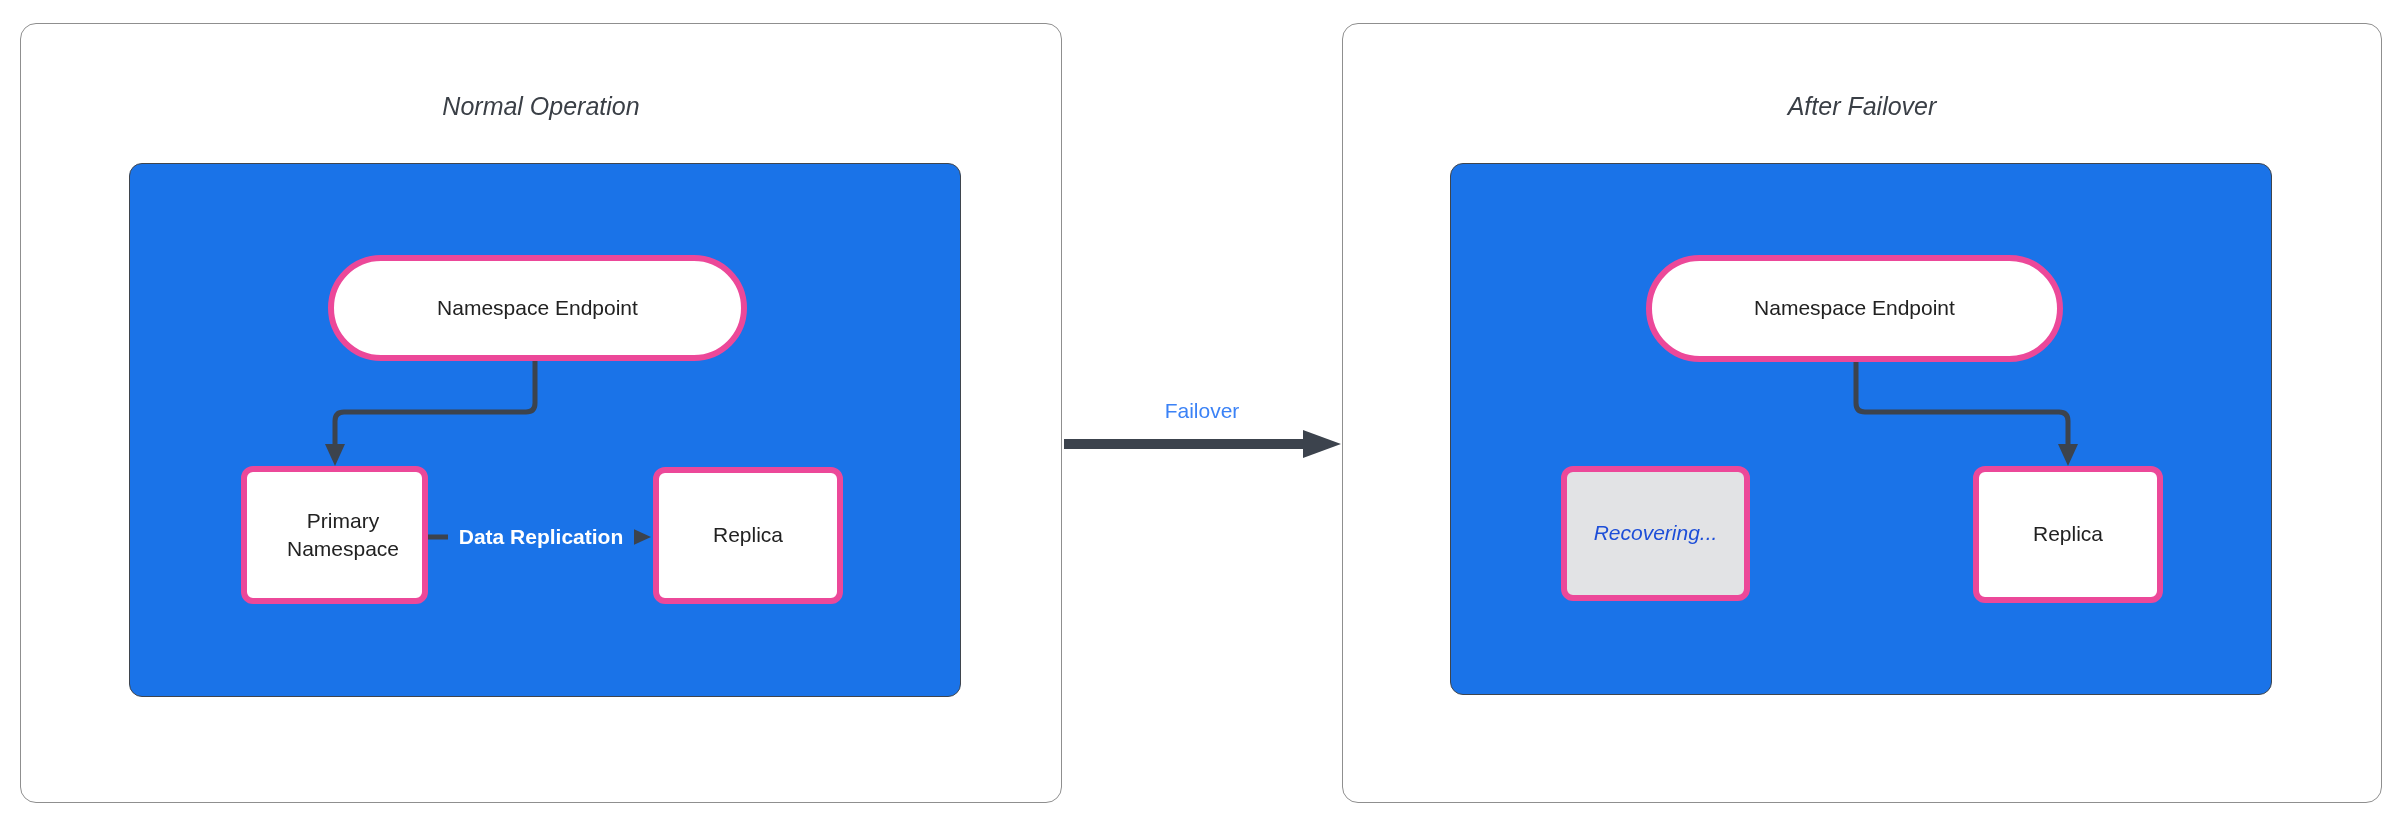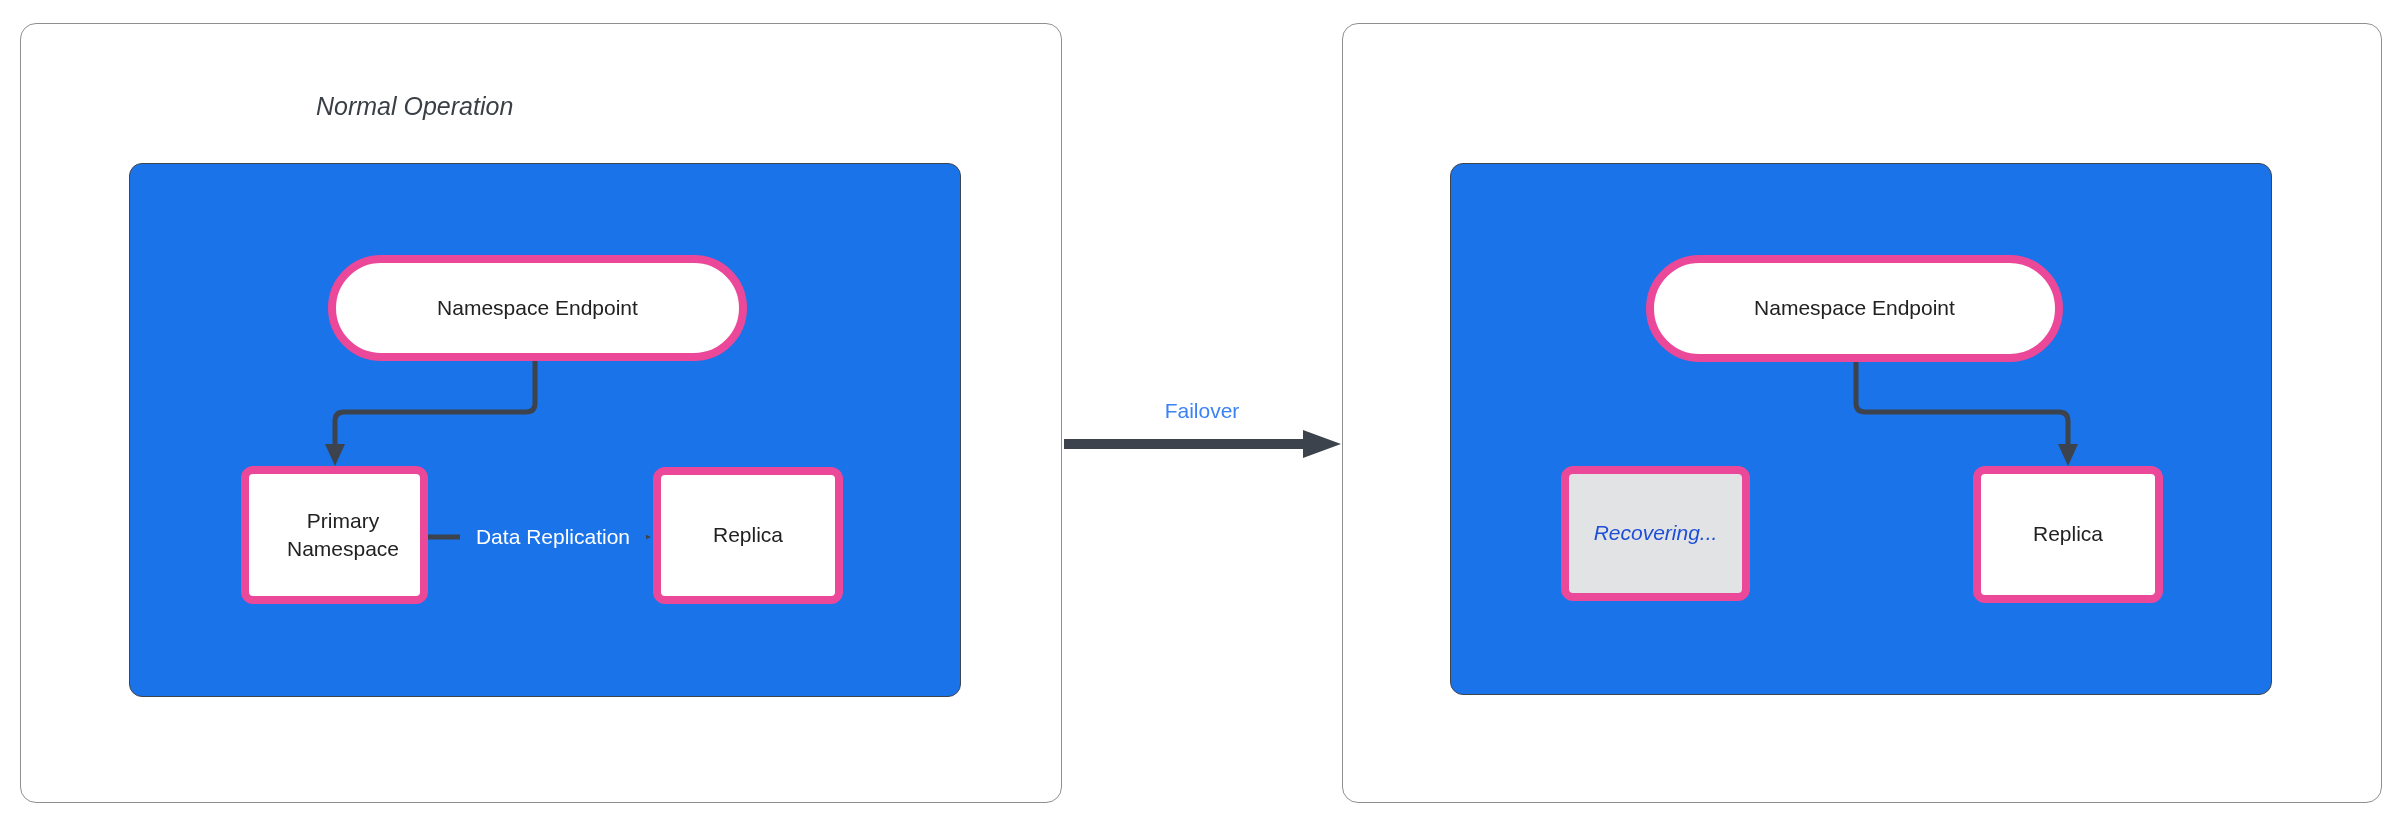--- a/index.html
+++ b/index.html
@@ -25,20 +25,21 @@
     box-sizing: border-box;
   }
   .panel-left  { left: 20px;   width: 1042px; }
   .panel-right { left: 1342px; width: 1040px; }
 
   .panel-title {
     position: absolute;
     top: 90px;
     height: 32px;
     line-height: 32px;
+    text-align: center;
     font-size: 25px;
     font-style: italic;
     color: #3a3f46;
   }
   .title-left  { left: 316px;  width: 450px; }
   .title-right { left: 1637px; width: 450px; }
 
   .blue-box {
     position: absolute;
     top: 163px;
@@ -58,21 +59,21 @@
     pointer-events: none;
   }
 
   .node {
     position: absolute;
     display: flex;
     align-items: center;
     justify-content: center;
     text-align: center;
     background: #ffffff;
-    border: 8px solid #ec4899;
+    border: 6px solid #ec4899;
     box-sizing: border-box;
     font-size: 21px;
     line-height: 1.35;
     color: #222222;
     z-index: 3;
     padding: 0 12px;
   }
   .stadium { border-radius: 54px; }
   .rect    { border-radius: 12px; }
   .node-inactive {
@@ -83,29 +84,29 @@
 
   .pill-left      { left: 328px;  top: 255px; width: 419px; height: 106px; }
   .pill-right     { left: 1646px; top: 255px; width: 417px; height: 107px; }
   .primary-box    { left: 241px;  top: 466px; width: 187px; height: 138px; padding-left: 29px; }
   .replica-left   { left: 653px;  top: 467px; width: 190px; height: 137px; }
   .recovering-box { left: 1561px; top: 466px; width: 189px; height: 135px; }
   .replica-right  { left: 1973px; top: 466px; width: 190px; height: 137px; }
 
   .edge-label {
     position: absolute;
-    left: 460px;
+    left: 448px;
     top: 521px;
     width: 186px;
     height: 32px;
     line-height: 32px;
     text-align: center;
     background: #1a73e8;
     color: #ffffff;
-    font-weight: normal;
+    font-weight: bold;
     font-size: 21px;
     z-index: 4;
   }
   .transition-label {
     position: absolute;
     left: 1122px;
     top: 397px;
     width: 160px;
     height: 28px;
     line-height: 28px;
@@ -118,20 +119,21 @@
 </head>
 <body>
 
 <div class="canvas">
 
   <div class="panel panel-left"></div>
   <div class="panel-title title-left">Normal Operation</div>
   <div class="blue-box blue-left"></div>
 
   <div class="panel panel-right"></div>
+  <div class="panel-title title-right">After Failover</div>
   <div class="blue-box blue-right"></div>
 
   <svg class="connector-layer" width="2407" height="828" viewBox="0 0 2407 828">
 
     <path d="M535,361 V403 Q535,412 526,412 H344 Q335,412 335,421 V446" fill="none" stroke="#3c434d" stroke-width="5"></path>
     <polygon points="335,466 325,444 345,444" fill="#3c434d"></polygon>
 
     <path d="M428,537 H625" fill="none" stroke="#3c434d" stroke-width="5"></path>
     <polygon points="651,537 627,526 627,548" fill="#3c434d"></polygon>
 

